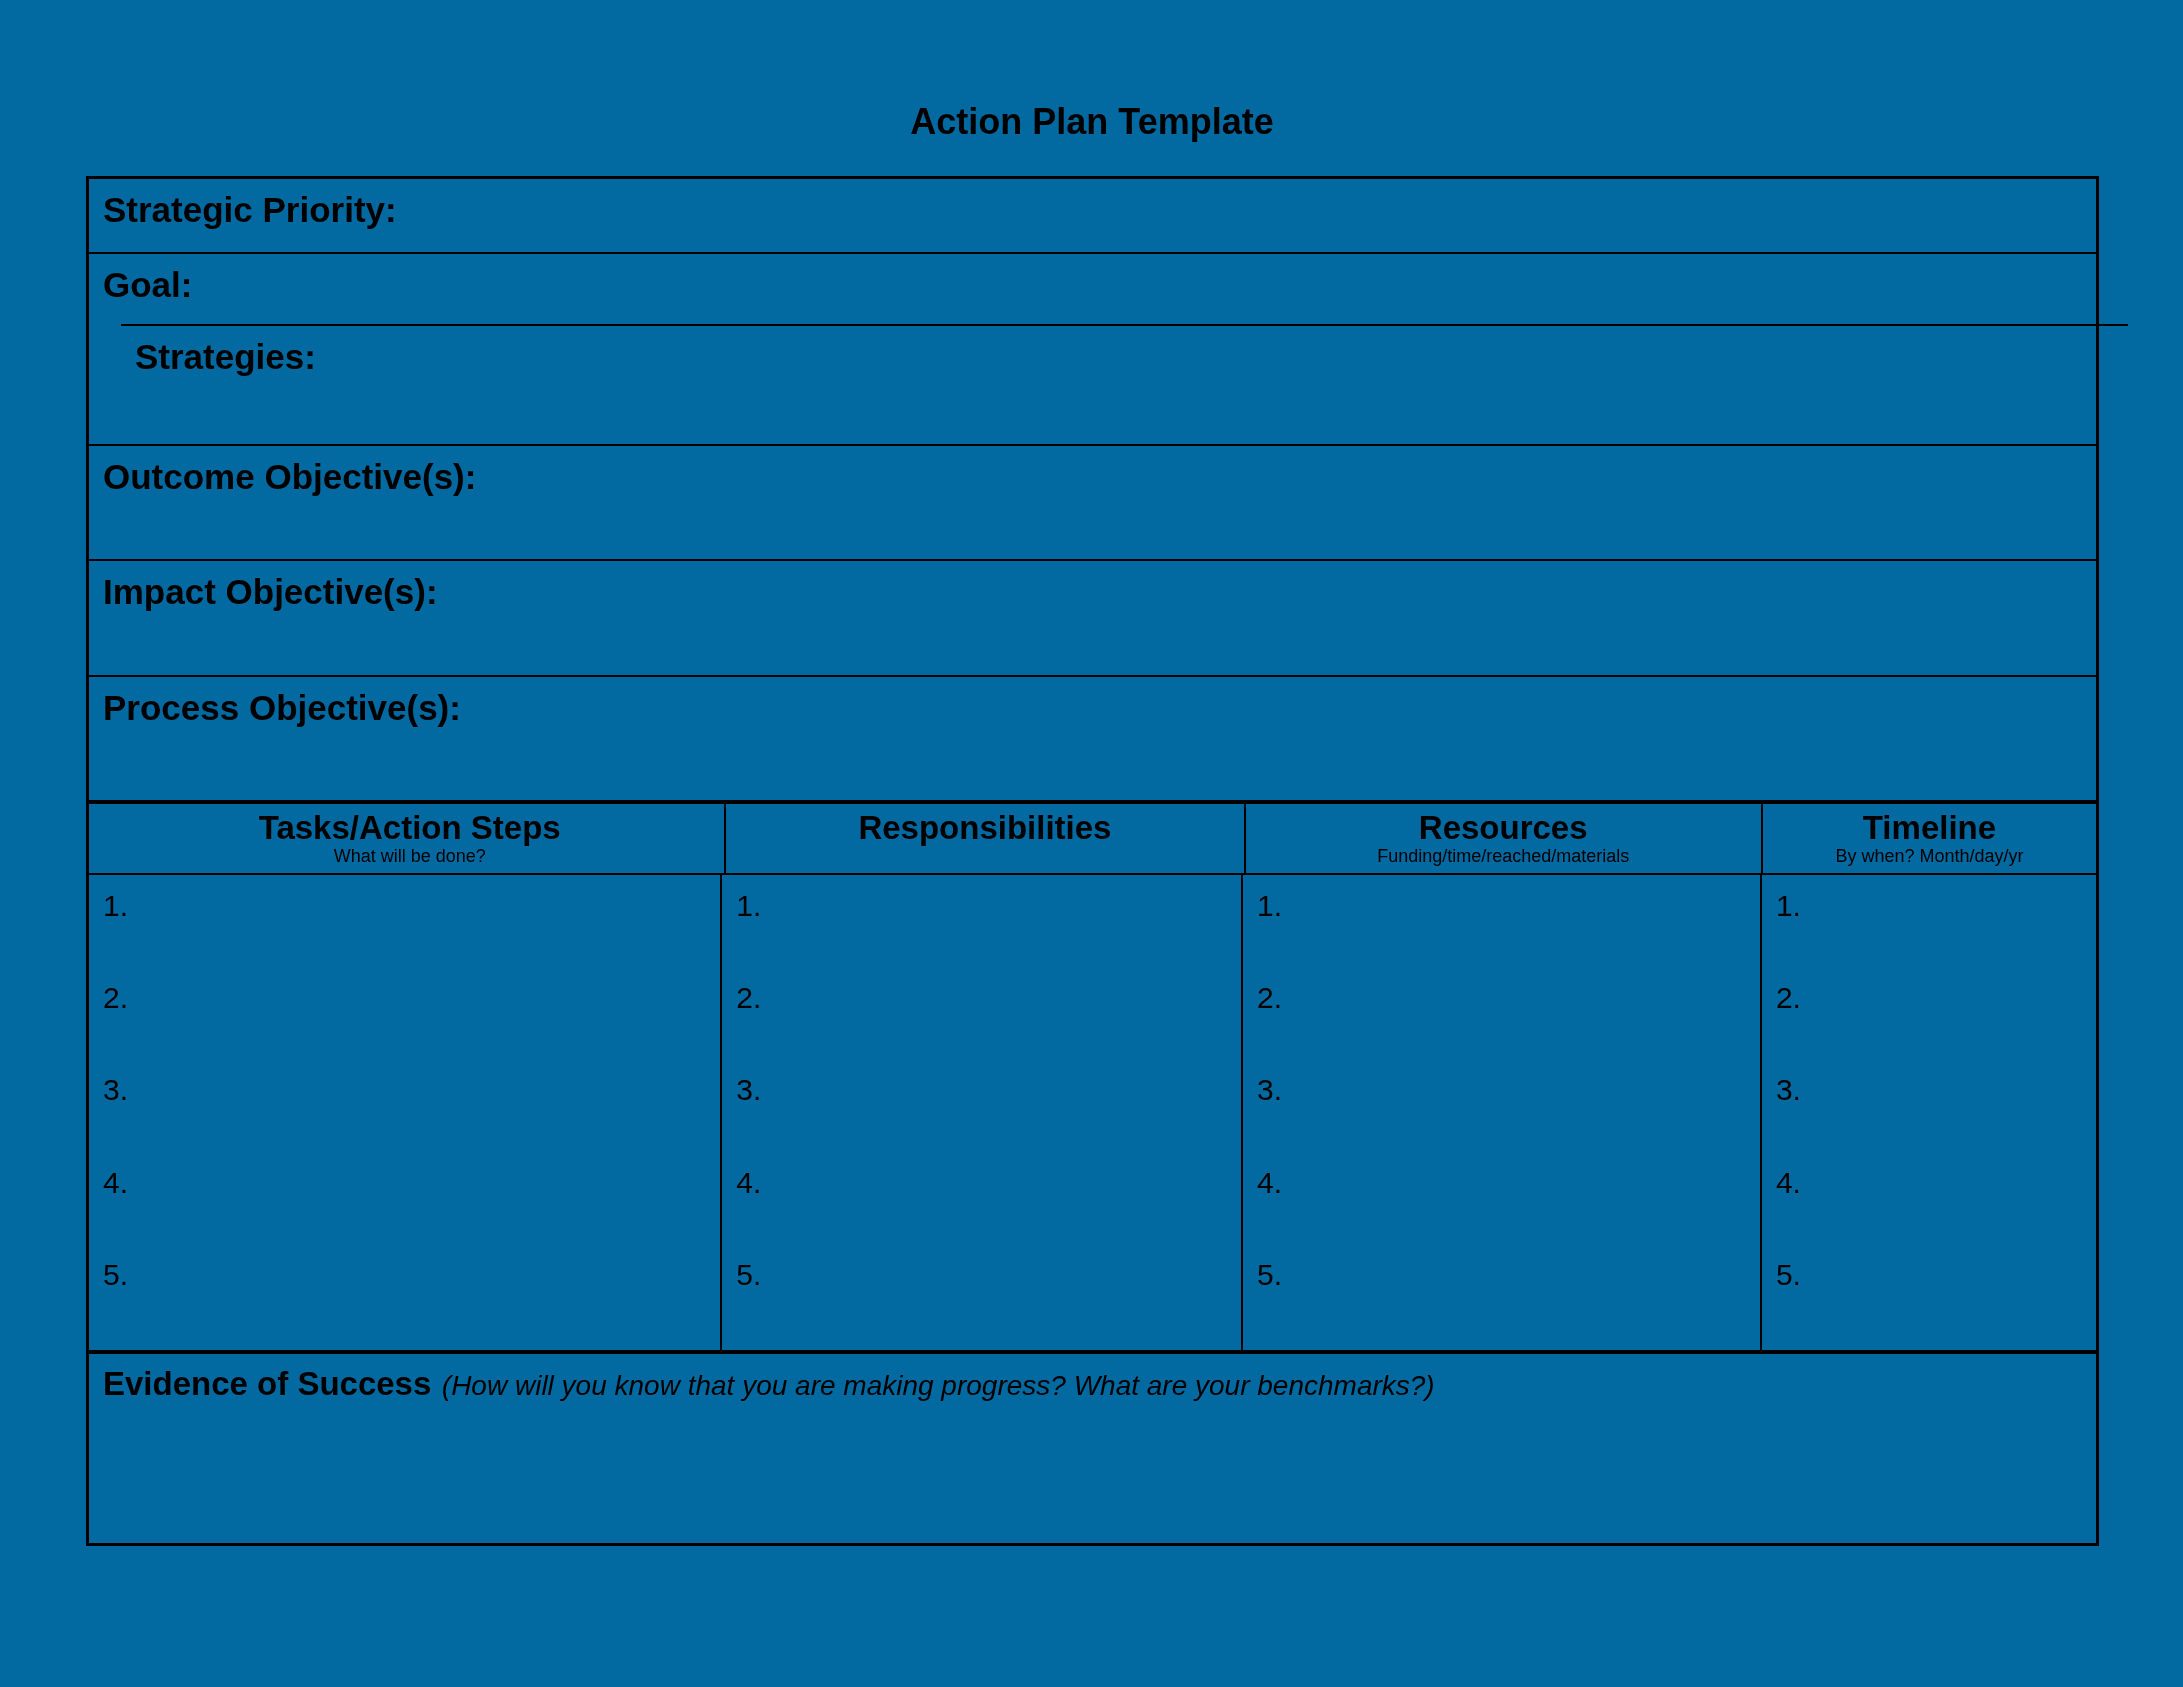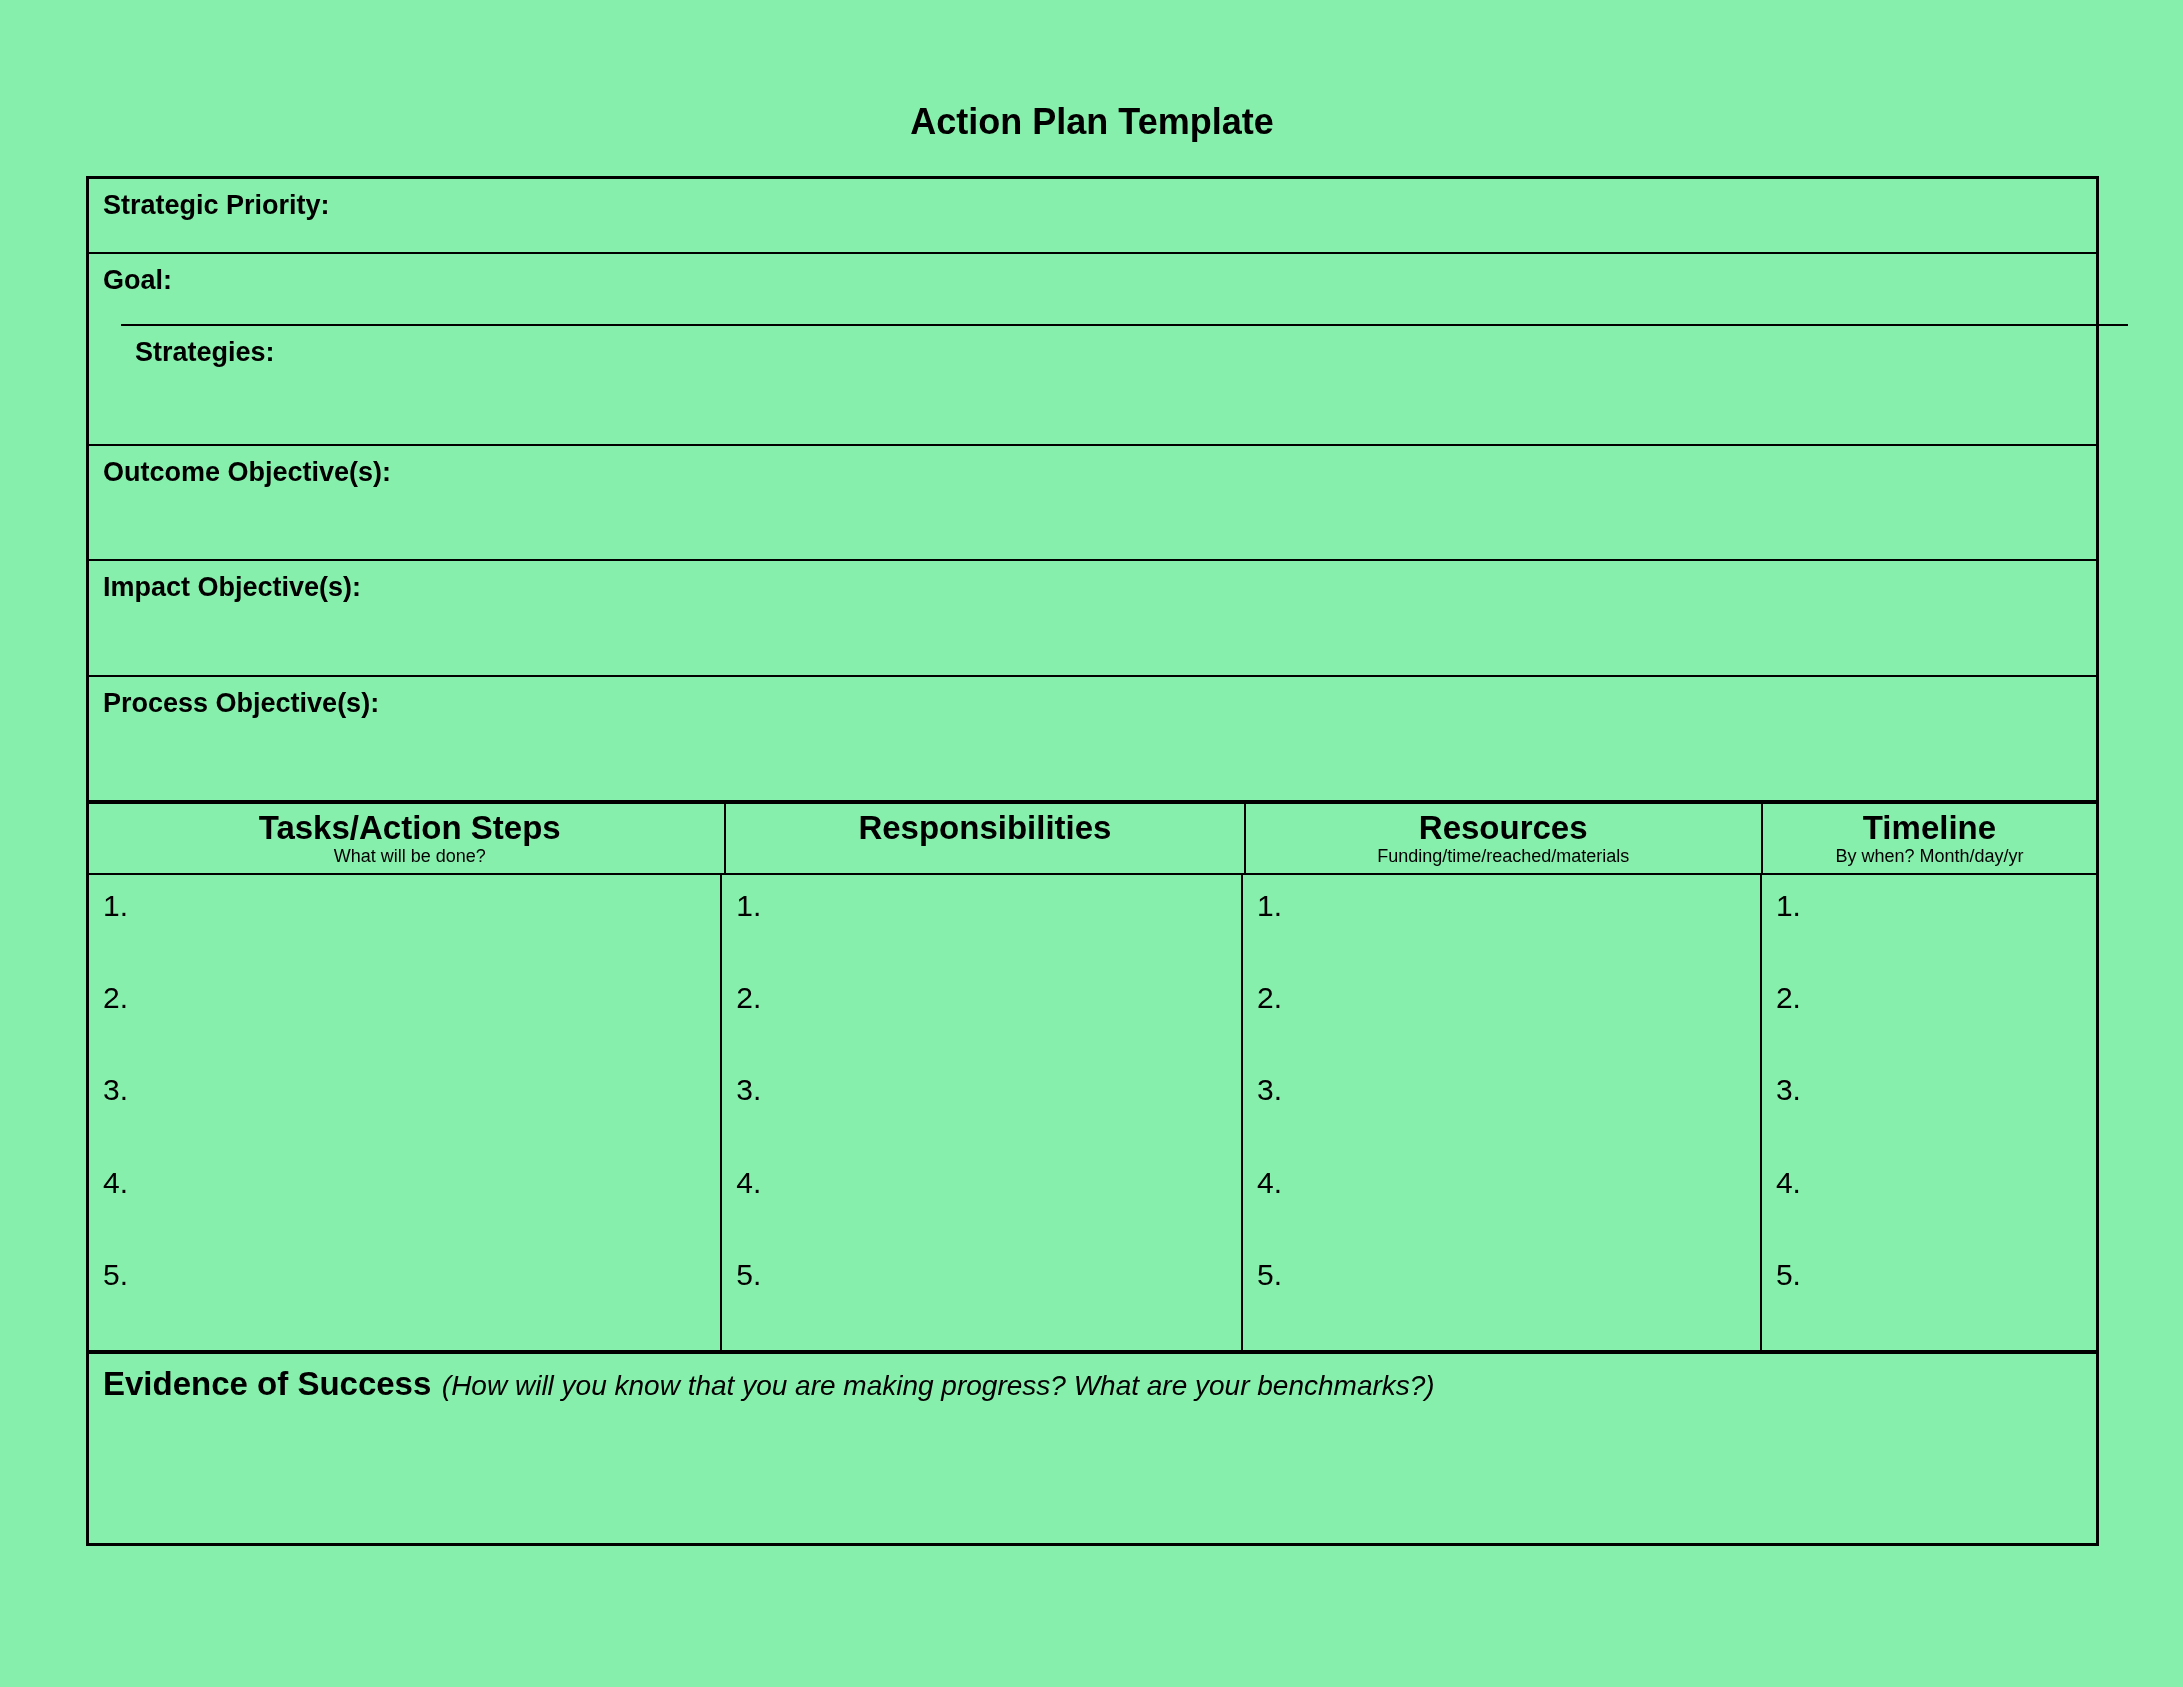--- a/index.html
+++ b/index.html
@@ -1,20 +1,20 @@
 <!DOCTYPE html>
 <html style="font-size:14px"><head>
 <meta charset="utf-8">
 <style>
   html, body { margin: 0; padding: 0; background: #ffffff; }
   .sheet {
     position: relative;
     width: 2184px;
     height: 1687px;
-    background: #86efac;
+    background: #0369a1;
     color: #000000;
     font-family: "Liberation Sans", "DejaVu Sans", sans-serif;
   }
   .doc-title {
     position: absolute;
     top: 101px;
     left: 0;
     width: 100%;
     text-align: center;
     font-size: 36px;
@@ -29,21 +29,21 @@
     height: 1370px;
     border: 3.5px solid #000000;
     box-sizing: border-box;
     display: flex;
     flex-direction: column;
   }
   .row { box-sizing: border-box; width: 100%; }
   .bt3 { border-top: 2.6px solid #000000; }
   .bt5 { border-top: 4.4px solid #000000; }
   .label-row { padding: 10.5px 15.7px 0 14px; }
-  .lbl { font-size: 27px; font-weight: bold; }
+  .lbl { font-size: 35px; font-weight: bold; }
   .r1 { height: 73px; }
   .r2 { height: 72px; }
   .r3 { height: 120px; margin-left: 32px; }
   .r4 { height: 115px; }
   .r5 { height: 116px; }
   .r6 { height: 125px; }
   .r7 { height: 73px; padding-left: 6px; }
   .r8 { height: 477px; }
   .r9 { height: 90px; }
   .r10 { height: 100px; }

